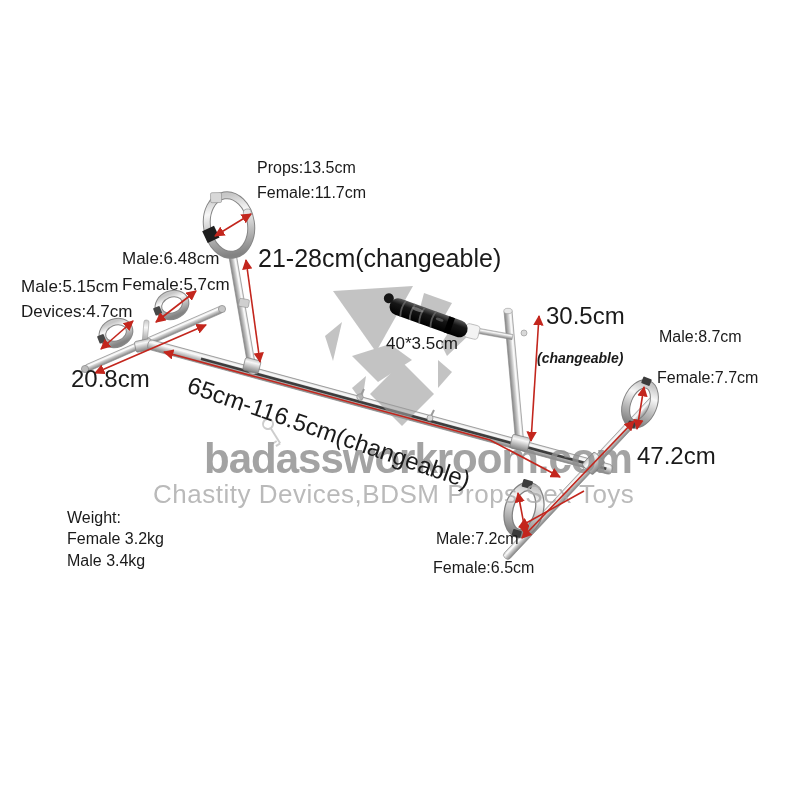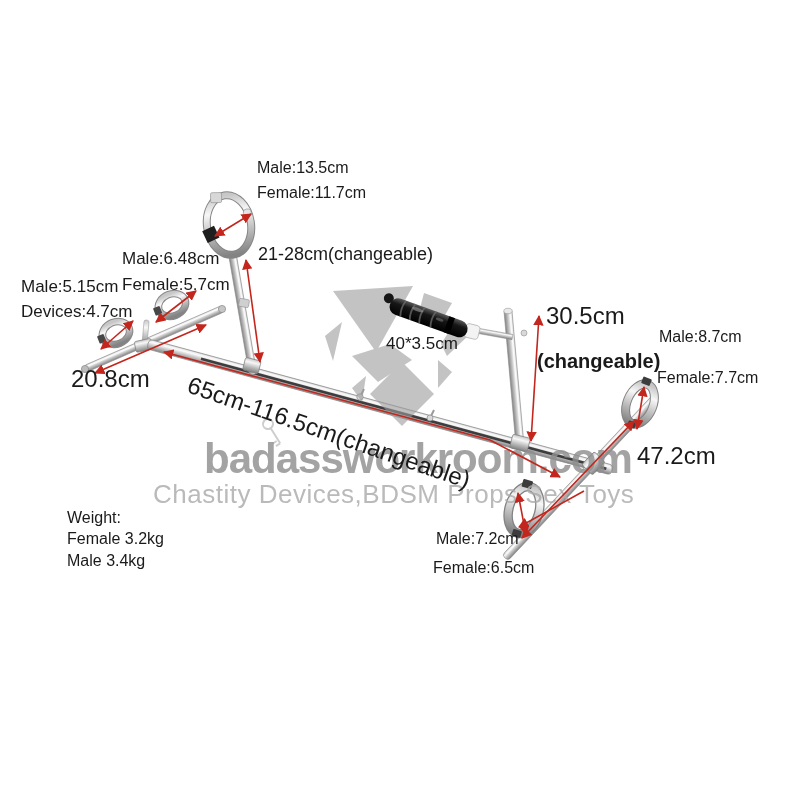--- a/index.html
+++ b/index.html
@@ -3,23 +3,23 @@
 <meta charset="utf-8">
 <style>
   html,body{margin:0;padding:0;background:#ffffff;}
   .stage{position:relative;width:800px;height:800px;background:#ffffff;overflow:hidden;
          font-family:"Liberation Sans",sans-serif;}
   .art{position:absolute;left:0;top:0;}
   .label{position:absolute;color:#1a1a1a;white-space:nowrap;line-height:1.15;
          font-family:"Liberation Sans",sans-serif;}
   .s16{font-size:16px;}
   .s17{font-size:17px;}
-  .big25{font-size:18px;}
+  .big25{font-size:25px;}
   .big26{font-size:24px;}
-  .bold20{font-size:20px;font-weight:700;}
+  .bold20{font-size:14px;font-weight:700;font-style:italic;}
   .rot{transform:rotate(19deg);transform-origin:left top;font-size:24px;}
   .wm-site{font-family:"Liberation Sans",sans-serif;font-weight:700;}
   .wm-tag{font-family:"Liberation Sans",sans-serif;font-weight:400;}
 </style>
 </head>
 <body>
 
 <div class="stage">
 
   <svg class="art" width="800" height="800" viewBox="0 0 800 800">
@@ -178,21 +178,21 @@
       <line x1="156" y1="322" x2="196" y2="291" marker-start="url(#ah)" marker-end="url(#ah)"></line>
       <polyline points="164,352 490,440 560,477" marker-start="url(#ah)" marker-end="url(#ah)"></polyline>
       <line x1="539" y1="316" x2="531" y2="441" marker-start="url(#ah)" marker-end="url(#ah)"></line>
       <line x1="522" y1="538" x2="634" y2="421" marker-start="url(#ah)" marker-end="url(#ah)"></line>
       <line x1="644" y1="387" x2="637" y2="429" marker-start="url(#ah)" marker-end="url(#ah)"></line>
       <line x1="518" y1="493" x2="526" y2="535" marker-start="url(#ah)" marker-end="url(#ah)"></line>
       <line x1="584" y1="491" x2="519" y2="527" marker-end="url(#ah)"></line>
     </g>
   </svg>
 
-  <div class="label s16" style="left:257px;top:159px">Male:13.5cm</div>
+  <div class="label s16" style="left:257px;top:159px">Props:13.5cm</div>
   <div class="label s16" style="left:257px;top:184px">Female:11.7cm</div>
   <div class="label big25" style="left:258px;top:244px">21-28cm(changeable)</div>
 
   <div class="label s17" style="left:122px;top:249px">Male:6.48cm</div>
   <div class="label s17" style="left:122px;top:275px">Female:5.7cm</div>
   <div class="label s17" style="left:21px;top:277px">Male:5.15cm</div>
   <div class="label s17" style="left:21px;top:302px">Devices:4.7cm</div>
   <div class="label big26" style="left:71px;top:365px">20.8cm</div>
 
   <div class="label rot" style="left:193px;top:371px">65cm-116.5cm(changeable)</div>

